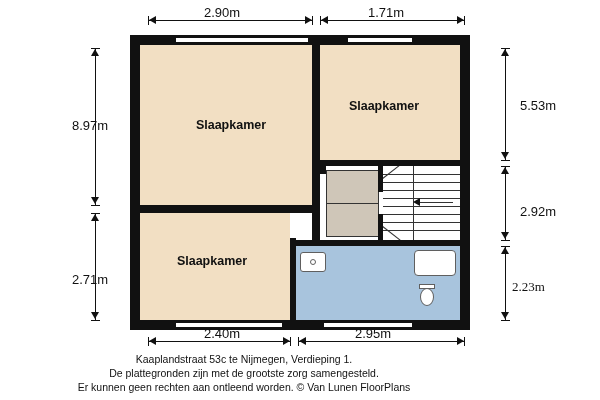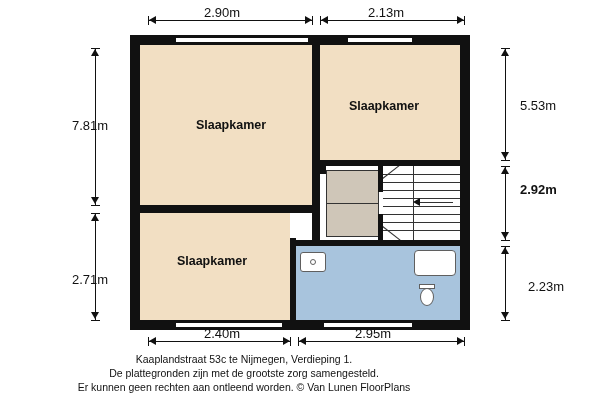--- a/index.html
+++ b/index.html
@@ -218,70 +218,70 @@
   <div class="tick-v" style="left:312px; top:16px;"></div>
   <div class="arrow arrow-left" style="left:149px; top:16px;"></div>
   <div class="arrow arrow-right" style="left:305px; top:16px;"></div>
   <div class="dim-label" style="left:204px; top:5px;">2.90m</div>
 
   <div class="dim-line-h" style="left:320px; top:20px; width:144px;"></div>
   <div class="tick-v" style="left:320px; top:16px;"></div>
   <div class="tick-v" style="left:464px; top:16px;"></div>
   <div class="arrow arrow-left" style="left:321px; top:16px;"></div>
   <div class="arrow arrow-right" style="left:457px; top:16px;"></div>
-  <div class="dim-label" style="left:368px; top:5px;">2.13m</div>
+  <div class="dim-label" style="left:368px; top:5px;">1.71m</div>
 
   <div class="dim-line-h" style="left:148px; top:341px; width:142px;"></div>
   <div class="tick-v" style="left:148px; top:337px;"></div>
   <div class="tick-v" style="left:290px; top:337px;"></div>
   <div class="arrow arrow-left" style="left:149px; top:337px;"></div>
   <div class="arrow arrow-right" style="left:283px; top:337px;"></div>
   <div class="dim-label" style="left:204px; top:326px;">2.40m</div>
 
   <div class="dim-line-h" style="left:298px; top:341px; width:166px;"></div>
   <div class="tick-v" style="left:298px; top:337px;"></div>
   <div class="tick-v" style="left:464px; top:337px;"></div>
   <div class="arrow arrow-left" style="left:299px; top:337px;"></div>
   <div class="arrow arrow-right" style="left:457px; top:337px;"></div>
   <div class="dim-label" style="left:355px; top:326px;">2.95m</div>
 
   <div class="dim-line-v" style="left:95px; top:48px; height:157px;"></div>
   <div class="tick-h" style="left:91px; top:48px;"></div>
   <div class="tick-h" style="left:91px; top:205px;"></div>
   <div class="arrow arrow-up" style="left:91px; top:49px;"></div>
   <div class="arrow arrow-down" style="left:91px; top:197px;"></div>
-  <div class="dim-label" style="left:72px; top:118px;">7.81m</div>
+  <div class="dim-label" style="left:72px; top:118px;">8.97m</div>
 
   <div class="dim-line-v" style="left:95px; top:213px; height:107px;"></div>
   <div class="tick-h" style="left:91px; top:213px;"></div>
   <div class="tick-h" style="left:91px; top:320px;"></div>
   <div class="arrow arrow-up" style="left:91px; top:214px;"></div>
   <div class="arrow arrow-down" style="left:91px; top:312px;"></div>
   <div class="dim-label" style="left:72px; top:272px;">2.71m</div>
 
   <div class="dim-line-v" style="left:505px; top:48px; height:112px;"></div>
   <div class="tick-h" style="left:501px; top:48px;"></div>
   <div class="tick-h" style="left:501px; top:160px;"></div>
   <div class="arrow arrow-up" style="left:501px; top:49px;"></div>
   <div class="arrow arrow-down" style="left:501px; top:152px;"></div>
   <div class="dim-label" style="left:520px; top:98px;">5.53m</div>
 
   <div class="dim-line-v" style="left:505px; top:166px; height:74px;"></div>
   <div class="tick-h" style="left:501px; top:166px;"></div>
   <div class="tick-h" style="left:501px; top:240px;"></div>
   <div class="arrow arrow-up" style="left:501px; top:167px;"></div>
   <div class="arrow arrow-down" style="left:501px; top:232px;"></div>
-  <div class="dim-label" style="left:520px; top:182px;font-weight:bold;">2.92m</div>
+  <div class="dim-label" style="left:520px; top:204px;">2.92m</div>
 
   <div class="dim-line-v" style="left:505px; top:246px; height:74px;"></div>
   <div class="tick-h" style="left:501px; top:246px;"></div>
   <div class="tick-h" style="left:501px; top:320px;"></div>
   <div class="arrow arrow-up" style="left:501px; top:247px;"></div>
   <div class="arrow arrow-down" style="left:501px; top:312px;"></div>
-  <div class="dim-label" style="left:528px; top:279px;">2.23m</div>
+  <div class="dim-label" style="left:512px; top:279px;font-family:Liberation Serif, serif;">2.23m</div>
 
   <div class="room-label" style="left:186px; top:118px; width:90px;">Slaapkamer</div>
   <div class="room-label" style="left:339px; top:99px; width:90px;">Slaapkamer</div>
   <div class="room-label" style="left:167px; top:254px; width:90px;">Slaapkamer</div>
 
   <div class="caption" style="top:352px;">Kaaplandstraat 53c te Nijmegen, Verdieping 1.</div>
   <div class="caption" style="top:380px;">Er kunnen geen rechten aan ontleend worden. © Van Lunen FloorPlans</div>
   <div class="caption" style="top:366px;">De plattegronden zijn met de grootste zorg samengesteld.</div>
 
 </div>

